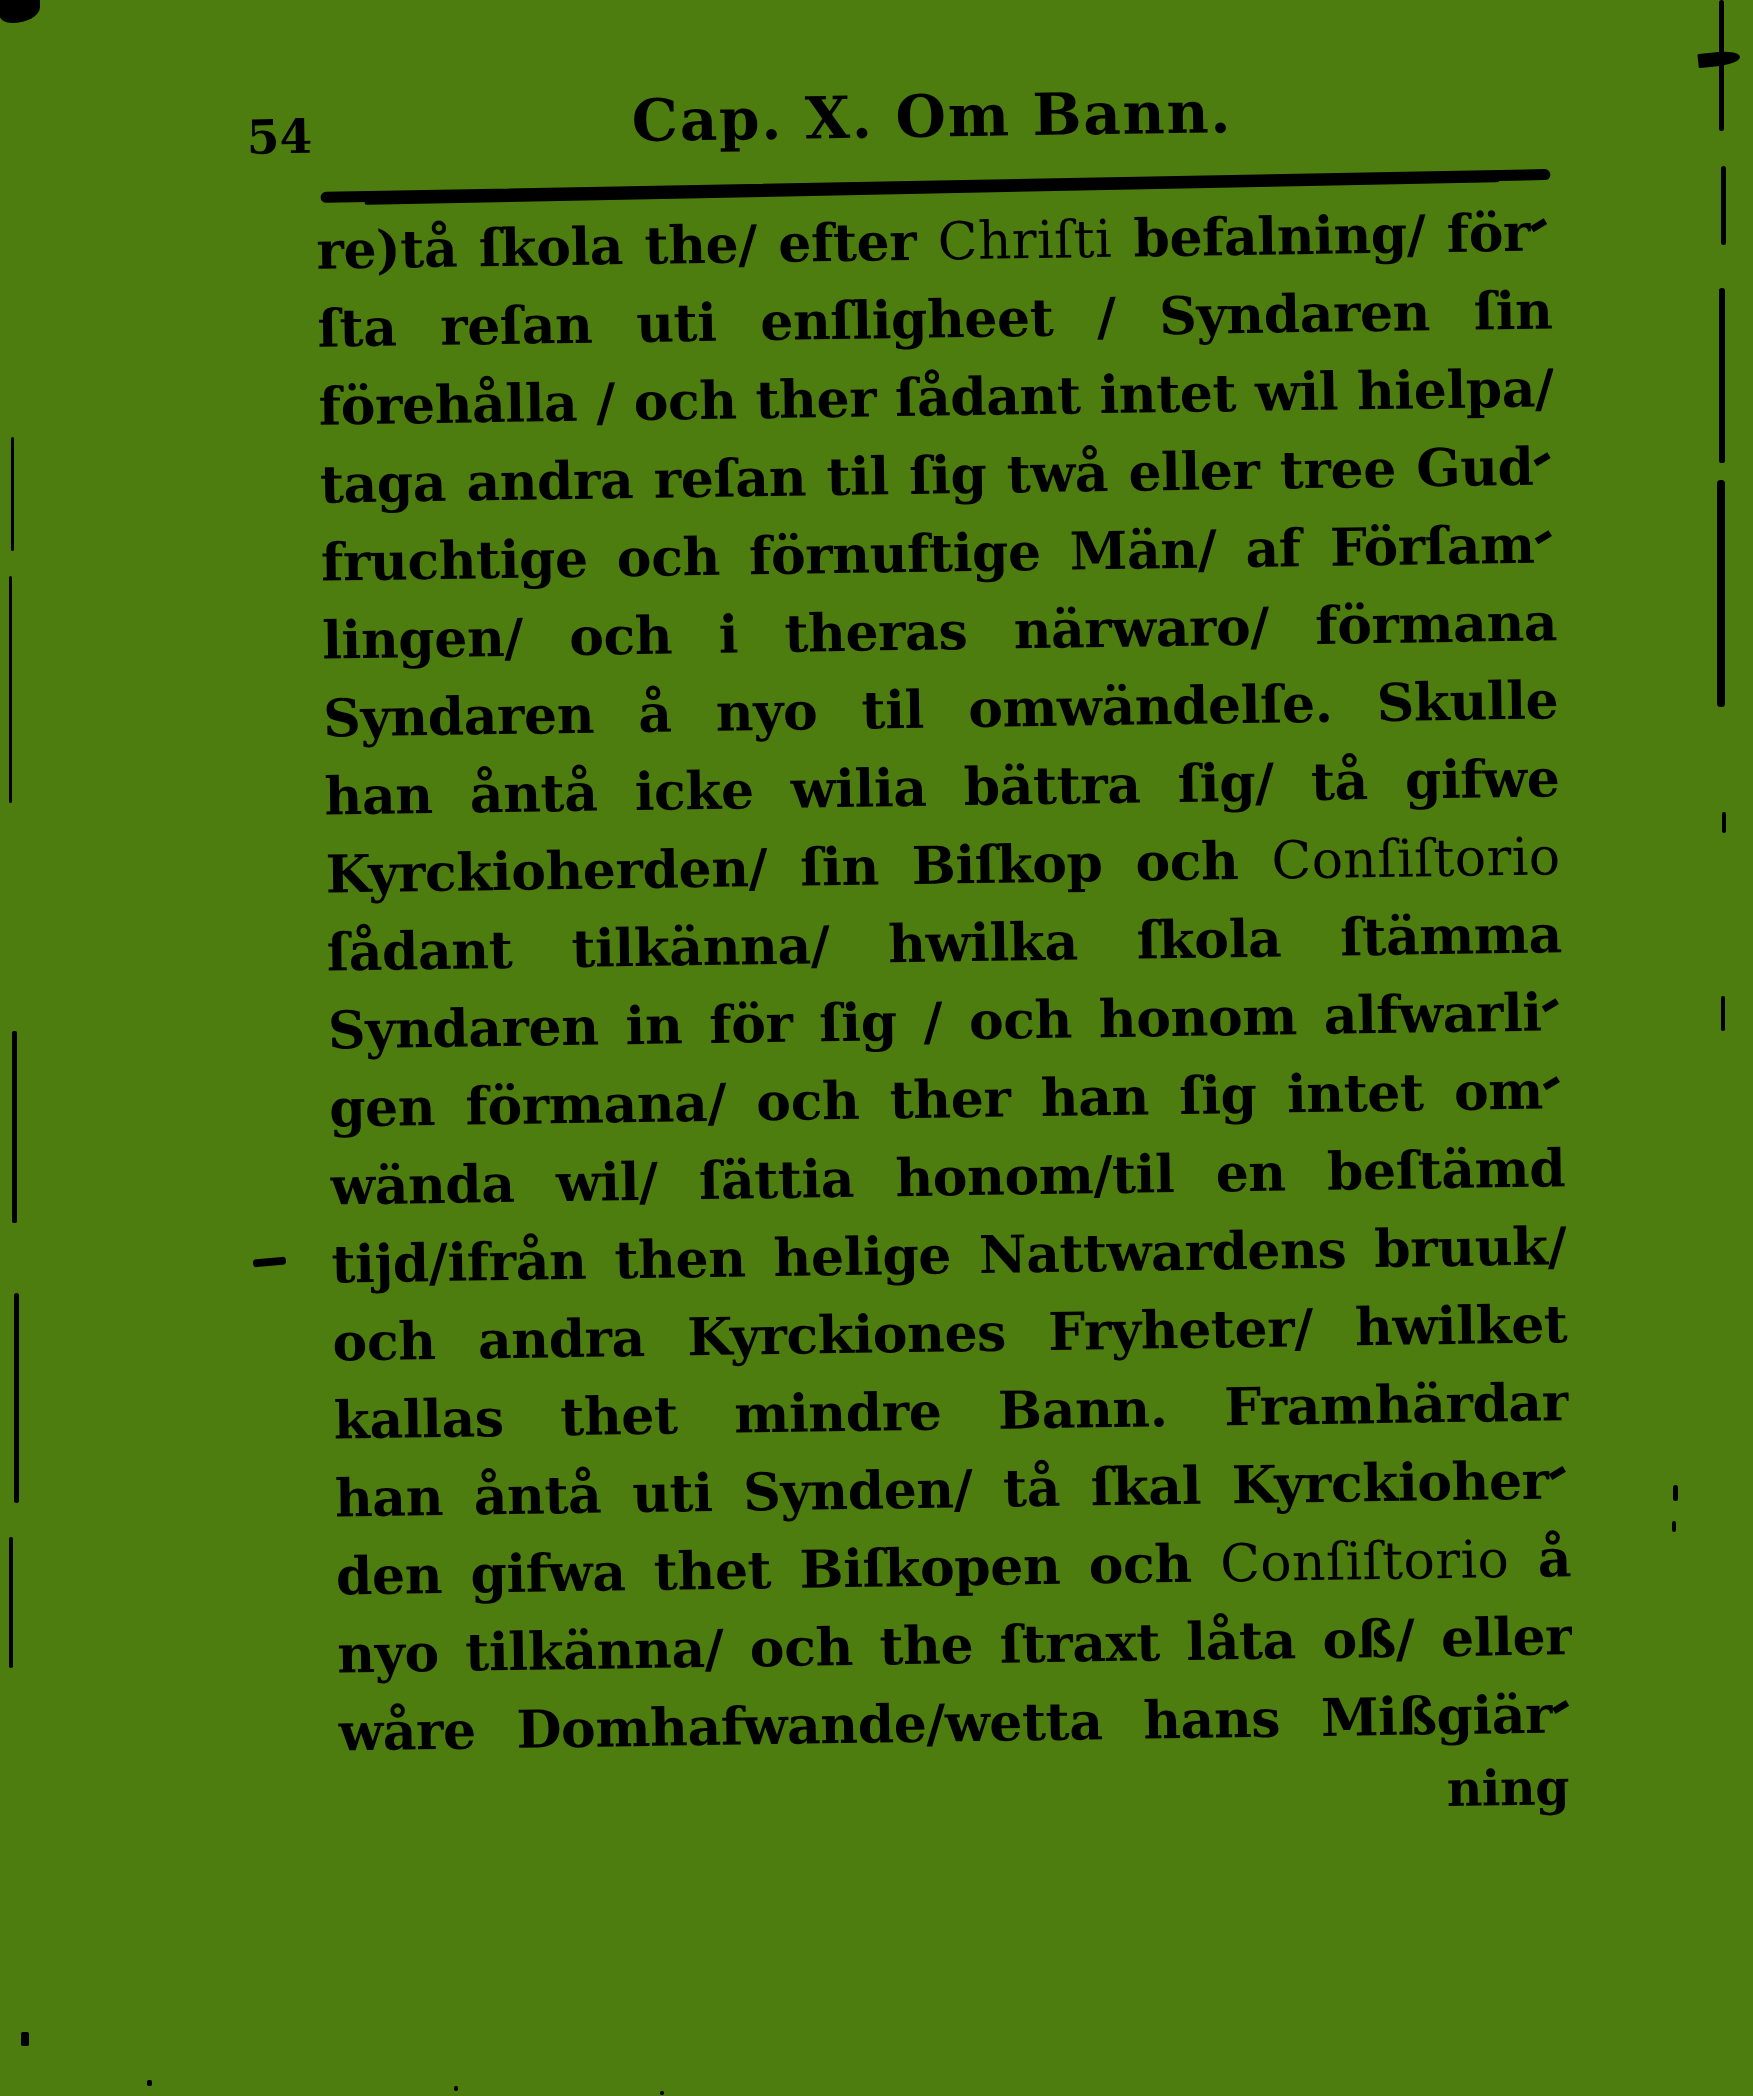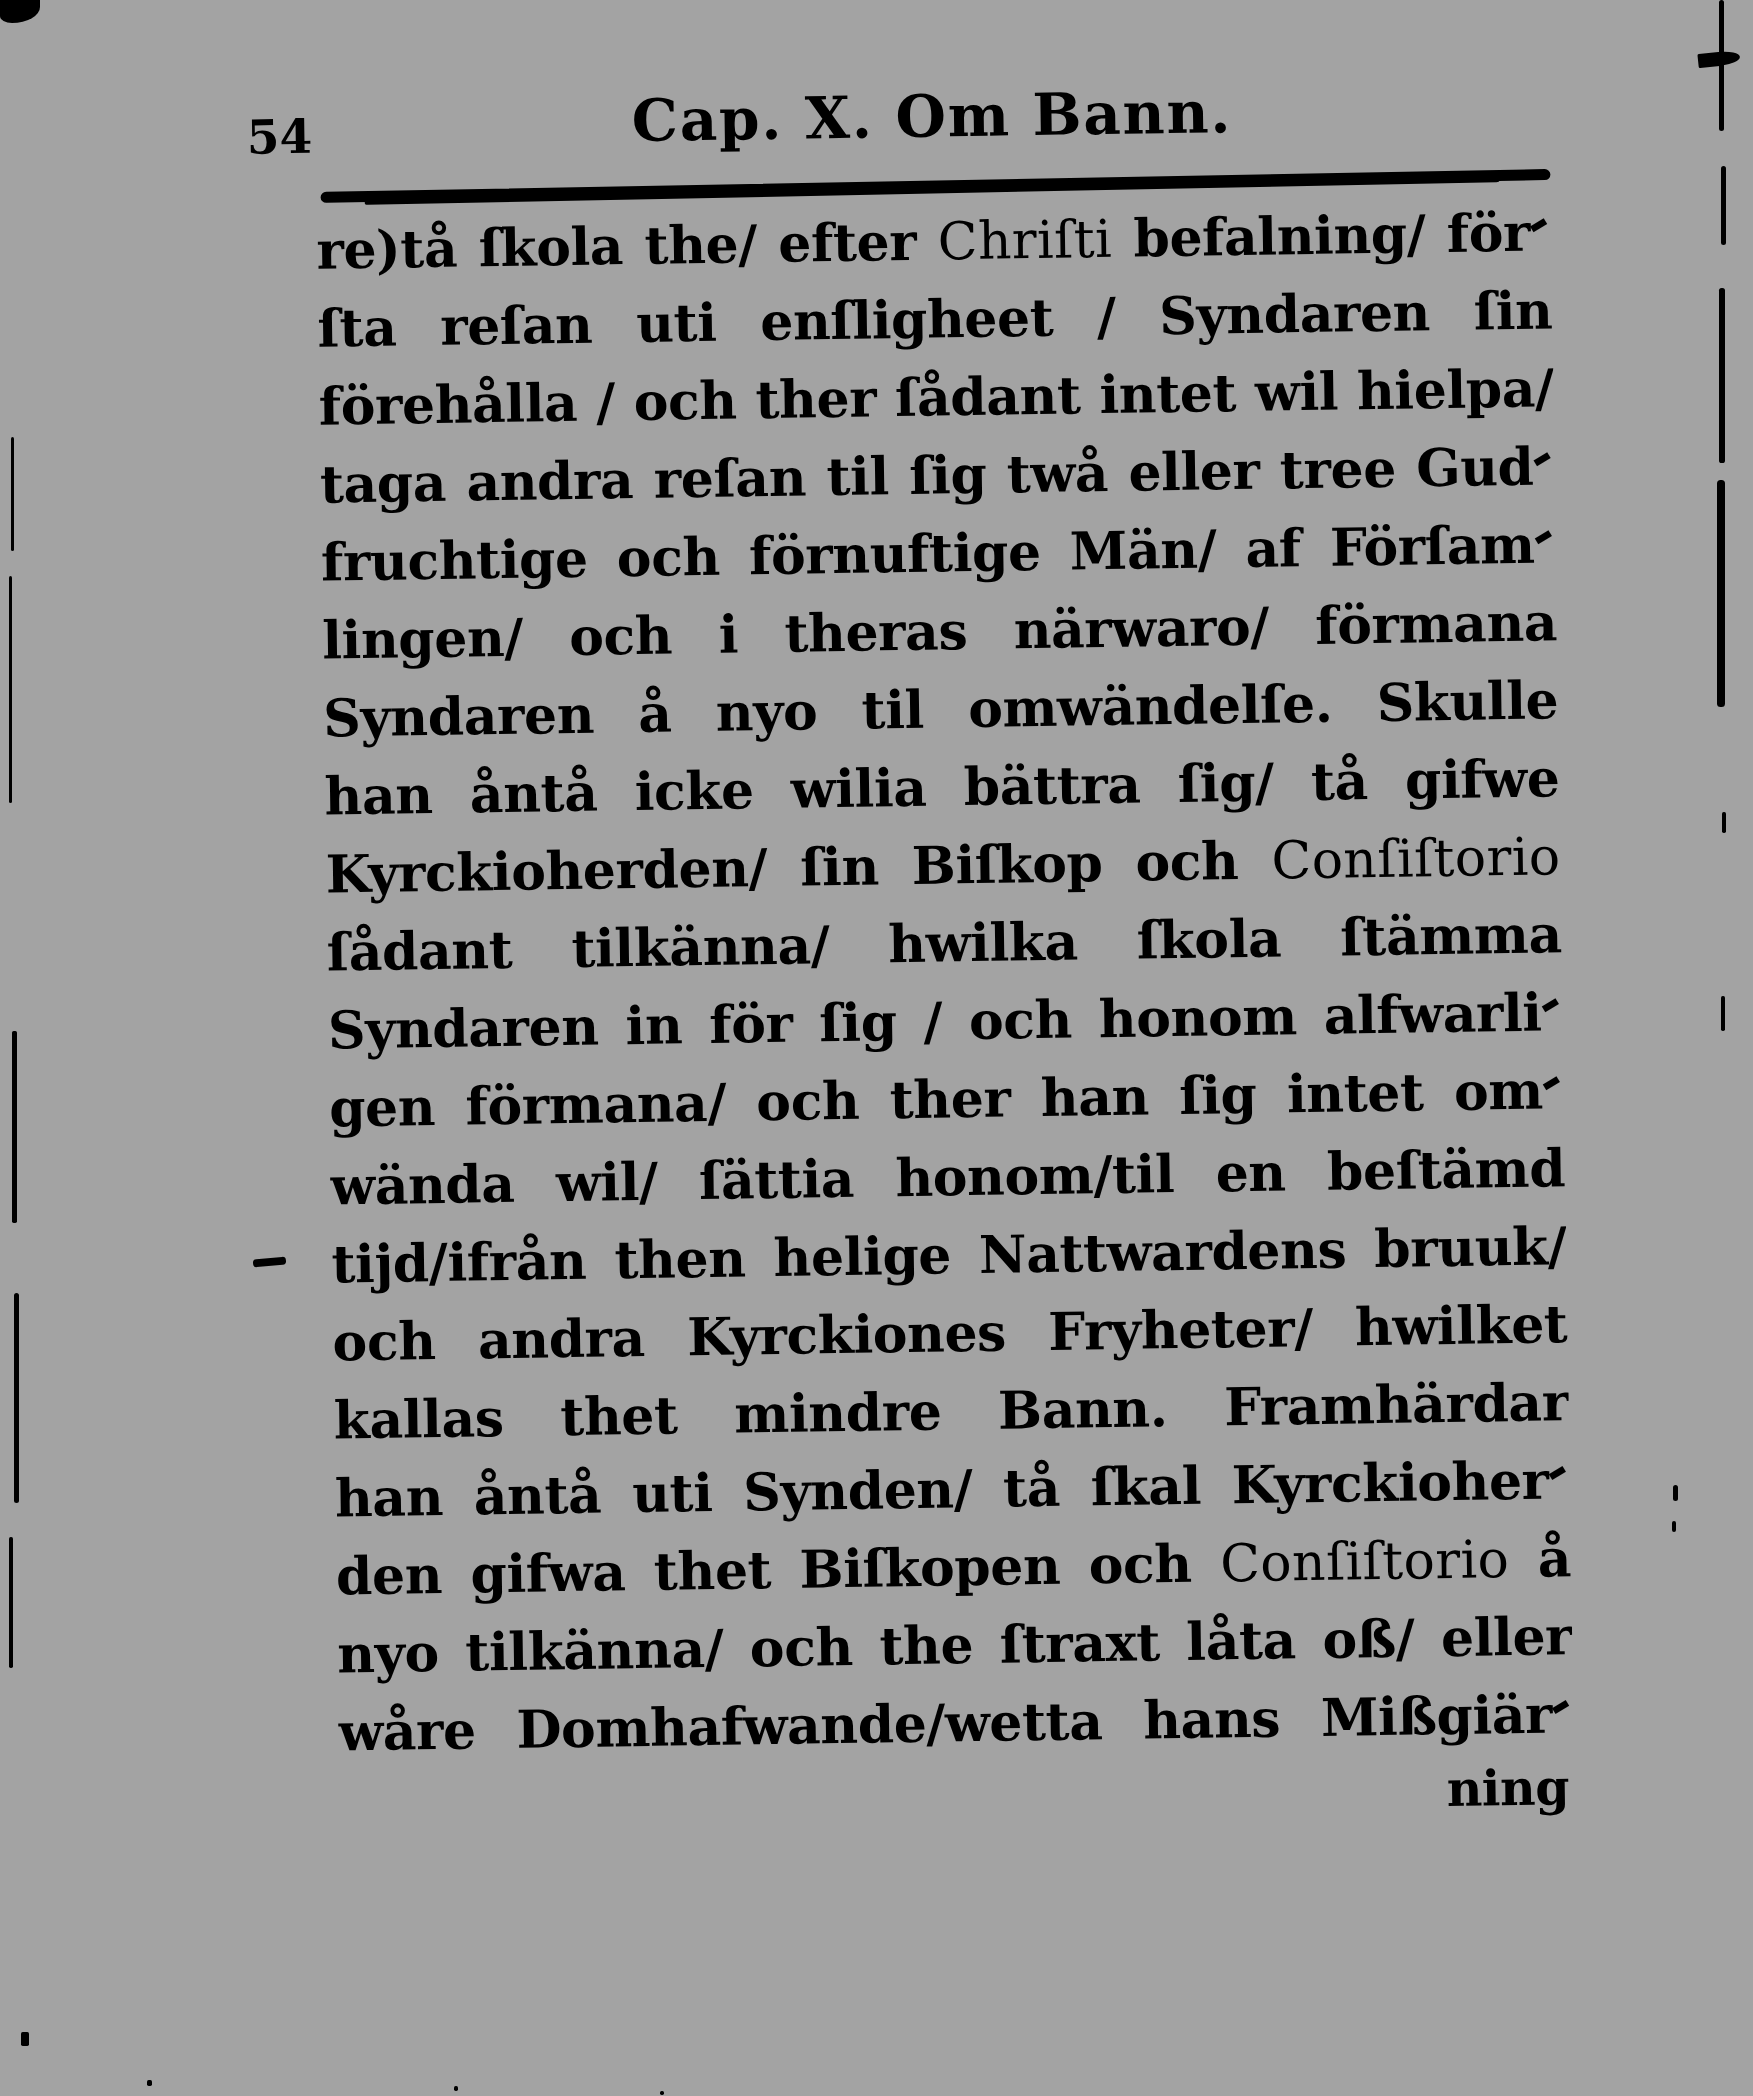--- a/index.html
+++ b/index.html
@@ -1,17 +1,17 @@
 <!DOCTYPE html>
 <html style="font-size:14px"><head>
 <meta charset="utf-8">
 <style>
   html,body{margin:0;padding:0;background:#e8e8e4;}
   #page{
-    position:relative;width:1754px;height:2096px;background:#a3a3a3;overflow:hidden;
+    position:relative;width:1754px;height:2096px;background:#4d7c0f;overflow:hidden;
     font-family:"DejaVu Serif","Liberation Serif",serif;color:#000;
   }
   .skew{position:absolute;inset:0;transform:rotate(-0.85deg);transform-origin:838px 961px;}
   .page-num{position:absolute;left:259px;top:101px;font-size:47px;font-weight:700;}
   .title{
     position:absolute;left:328px;top:84px;width:1233px;text-align:center;
     font-size:58px;font-weight:700;letter-spacing:1.7px;
   }
   .rule{
     position:absolute;left:332px;top:182px;width:1230px;height:11.4px;background:#000;

